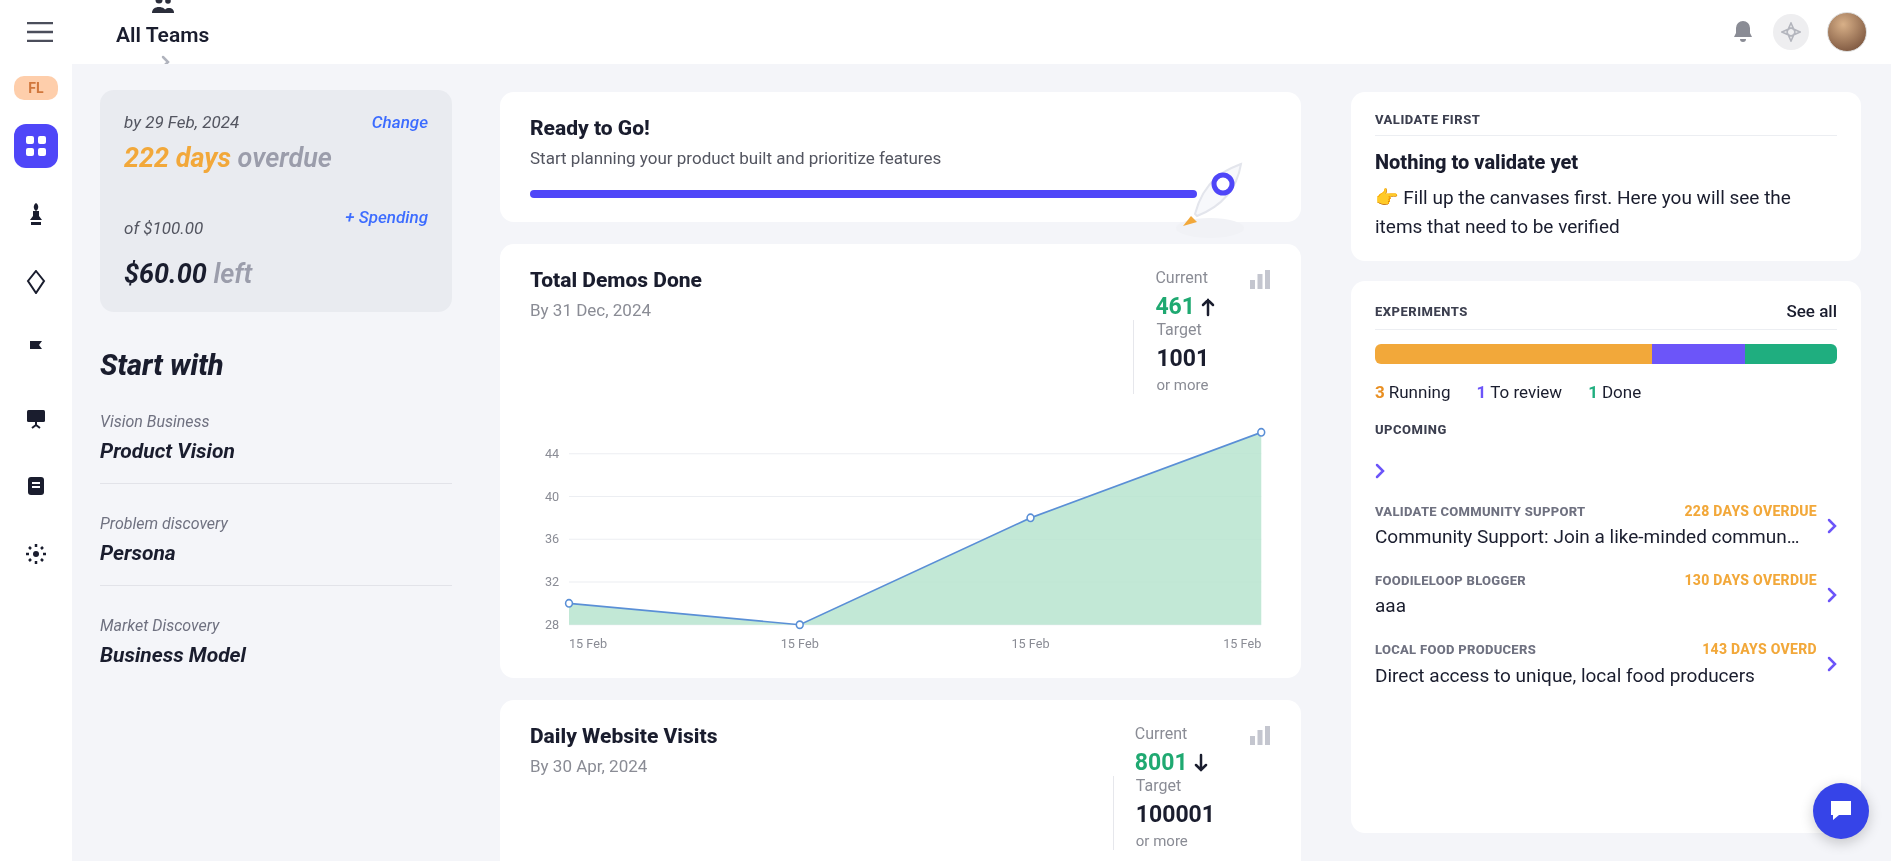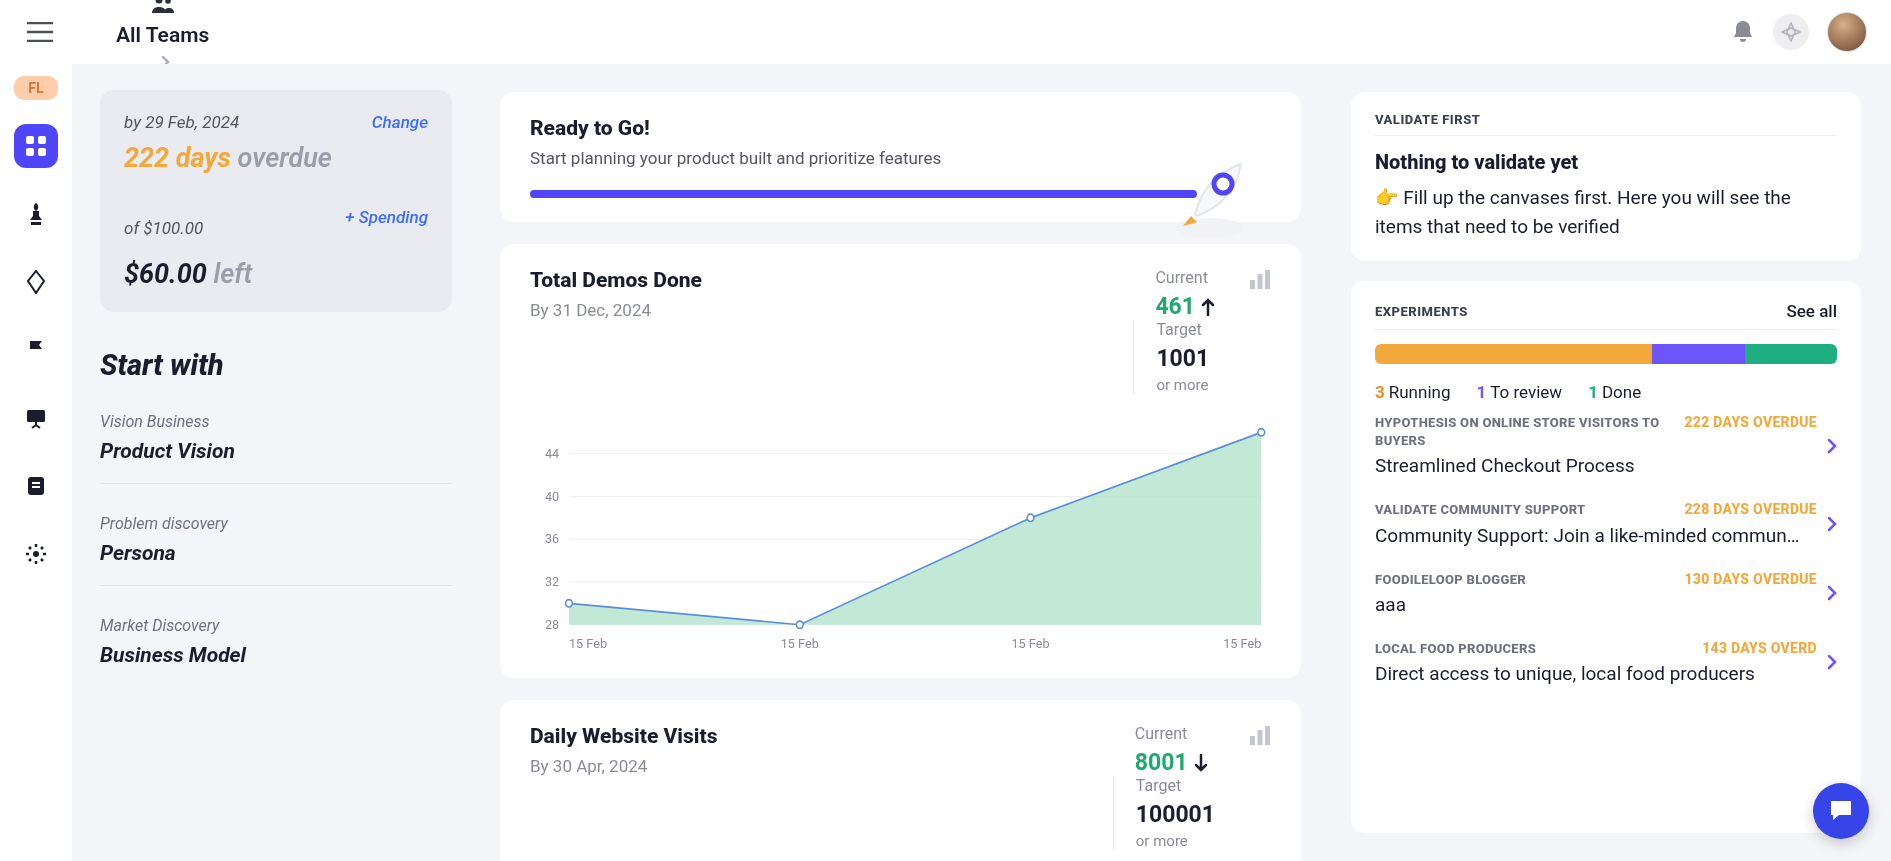--- a/index.html
+++ b/index.html
@@ -349,29 +349,23 @@
           <div class="exp-seg" style="background: rgb(242, 168, 58); width: 60%;"></div>
           <div class="exp-seg" style="background: rgb(108, 85, 249); width: 20%;"></div>
           <div class="exp-seg" style="background: rgb(31, 174, 127); width: 20%;"></div>
         </div>
       <div class="exp-legend" id="exp-legend">
           <div><span class="n n-orange">3</span><span>Running</span></div>
           <div><span class="n n-purple">1</span><span>To review</span></div>
           <div><span class="n n-green">1</span><span>Done</span></div>
         </div>
 
+      <div class="upcoming-label">UPCOMING</div>
       <div id="upcoming-list">
           <div class="up-item">
-            <div class="body">
-              <div class="up-pre">
-                <span class="up-cat">HYPOTHESIS ON ONLINE STORE VISITORS TO BUYERS</span>
-                <span class="up-due">222 DAYS OVERDUE</span>
-              </div>
-              <div class="up-title">Streamlined Checkout Process</div>
-            </div>
             <div class="up-chev">
               <svg width="10" height="16" viewBox="0 0 10 16">
                 <path d="M2 2l6 6-6 6" stroke="#6c55f9" stroke-width="2.5" fill="none" stroke-linecap="round"></path>
               </svg>
             </div>
           </div>
           <div class="up-item">
             <div class="body">
               <div class="up-pre">
                 <span class="up-cat">VALIDATE COMMUNITY SUPPORT</span>

